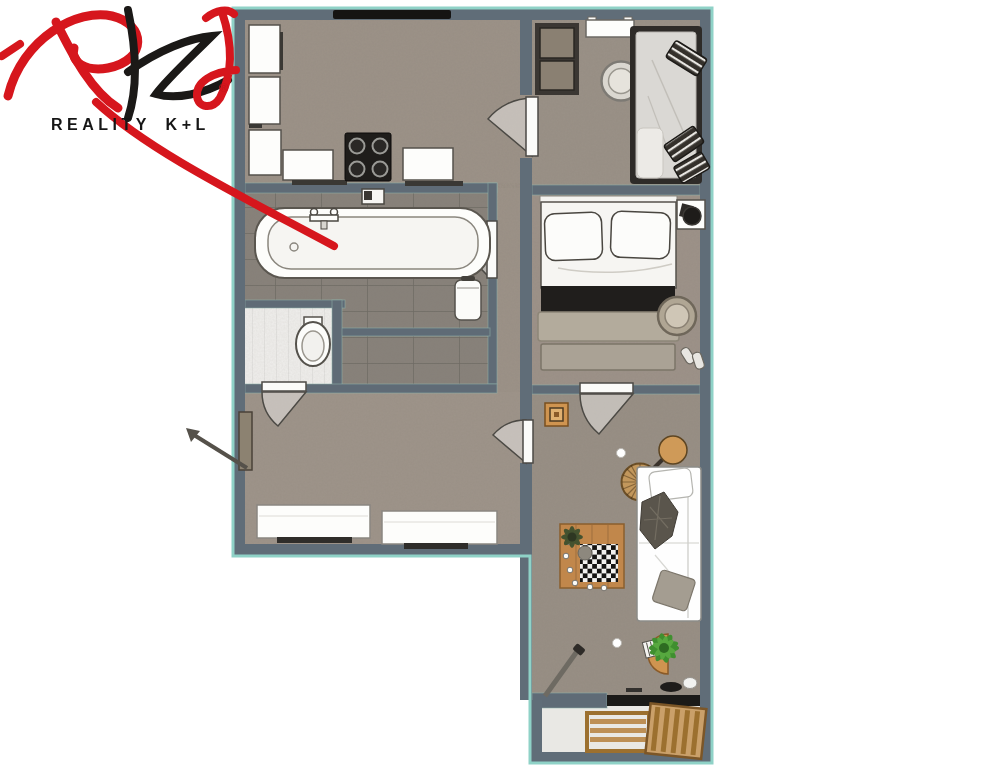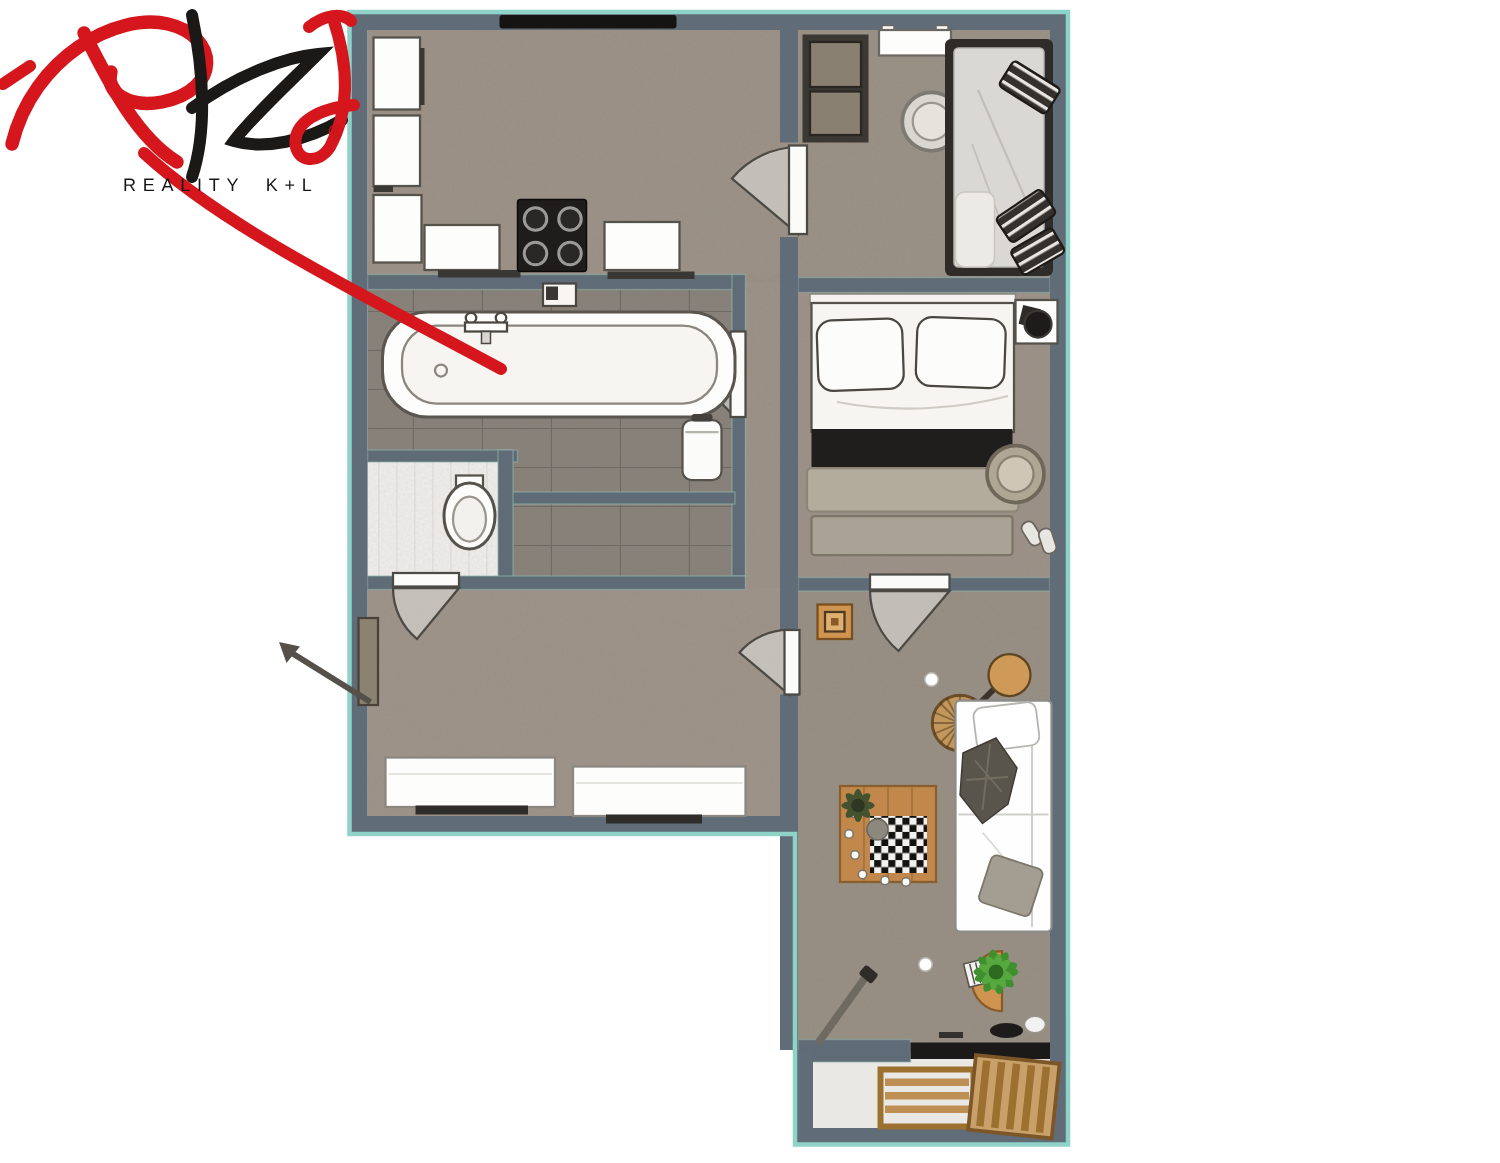--- a/index.html
+++ b/index.html
@@ -1,22 +1,22 @@
 <!DOCTYPE html>
 <html><head>
 <meta charset="utf-8">
 <style>
   html,body{margin:0;padding:0;background:#ffffff;}
   #stage{position:relative;width:1000px;height:775px;background:#ffffff;overflow:hidden;
          font-family:"Liberation Sans",sans-serif;}
   #plan-svg{position:absolute;left:0;top:0;}
   #logo{position:absolute;left:0;top:0;width:360px;height:270px;pointer-events:none;}
   #logo svg{position:absolute;left:0;top:0;}
-  .logo-text{position:absolute;left:82px;top:116px;font-size:12px;letter-spacing:4.5px;
-             word-spacing:6px;color:#161616;font-weight:400;}
+  .logo-text{position:absolute;left:51px;top:116px;font-size:16px;letter-spacing:4.5px;
+             word-spacing:6px;color:#161616;font-weight:700;}
   .reg-mark{position:absolute;left:219px;top:80px;font-size:13px;font-weight:bold;color:#c9151b;}
 </style>
 </head>
 <body>
 
 <div id="stage">
 
 <svg id="plan-svg" width="1000" height="775" viewBox="0 0 1000 775">
   <defs>
     <filter id="grain" x="0%" y="0%" width="100%" height="100%">

